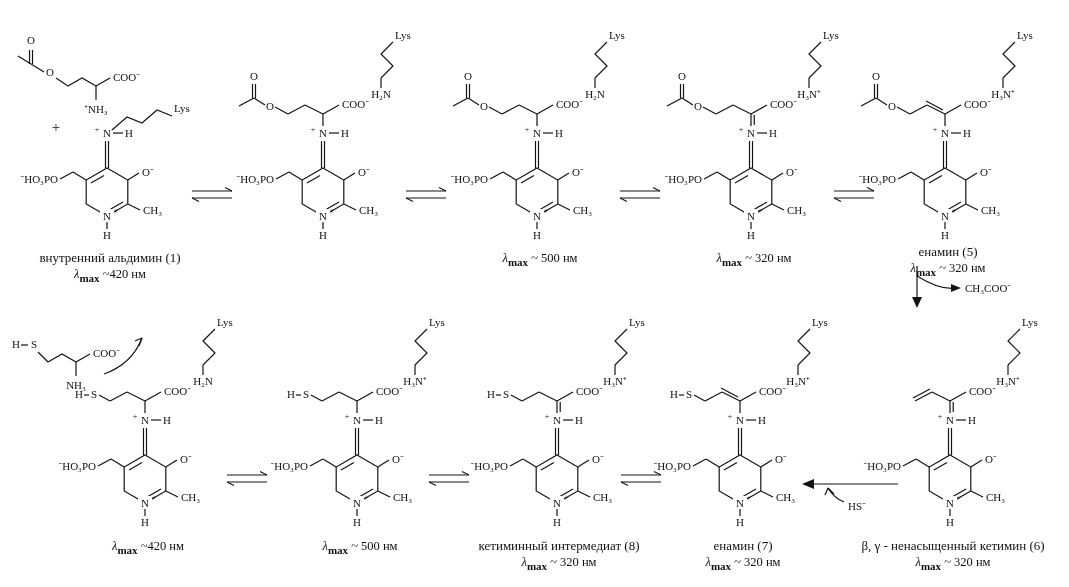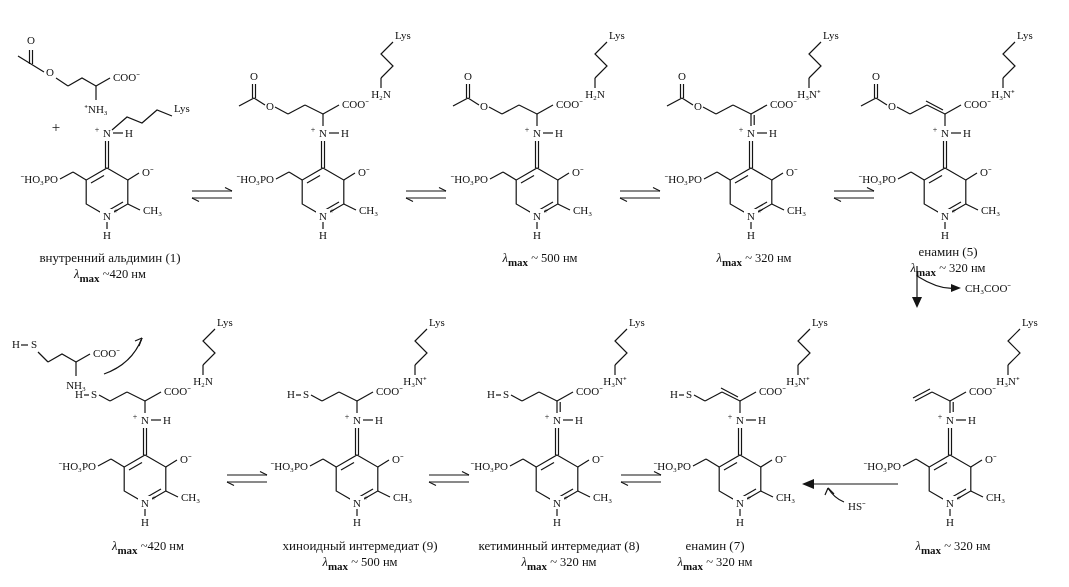--- a/index.html
+++ b/index.html
@@ -286,28 +286,28 @@
     <path d="M46,32 Q36,28 30,18"></path>
     <line x1="30" y1="18" x2="27" y2="25"></line>
     <line x1="30" y1="18" x2="36" y2="24"></line>
     <text x="50" y="40" text-anchor="start">HS⁻</text>
   </svg>
 
   <div class="caption" style="left:33px;top:538px">
     <div class="cap-lambda"><span class="lam">λ</span><sub>max</sub><span> ~420 нм</span></div>
   </div>
   <div class="caption" style="left:245px;top:538px">
-    <div>хиноидный интермедиат (9)</div>
     <div class="cap-lambda"><span class="lam">λ</span><sub>max</sub><span> ~ 500 нм</span></div>
   </div>
   <div class="caption" style="left:444px;top:538px">
     <div>кетиминный интермедиат (8)</div>
     <div class="cap-lambda"><span class="lam">λ</span><sub>max</sub><span> ~ 320 нм</span></div>
   </div>
-  <div class="caption" style="left:600px;top:538px">
+  <div class="caption" style="left:628px;top:538px">
     <div>енамин (7)</div>
     <div class="cap-lambda"><span class="lam">λ</span><sub>max</sub><span> ~ 320 нм</span></div>
   </div>
   <div class="caption" style="left:838px;top:538px">
+    <div>β, γ - ненасыщенный кетимин (6)</div>
     <div class="cap-lambda"><span class="lam">λ</span><sub>max</sub><span> ~ 320 нм</span></div>
   </div>
 
 </div>
 
 </body></html>

